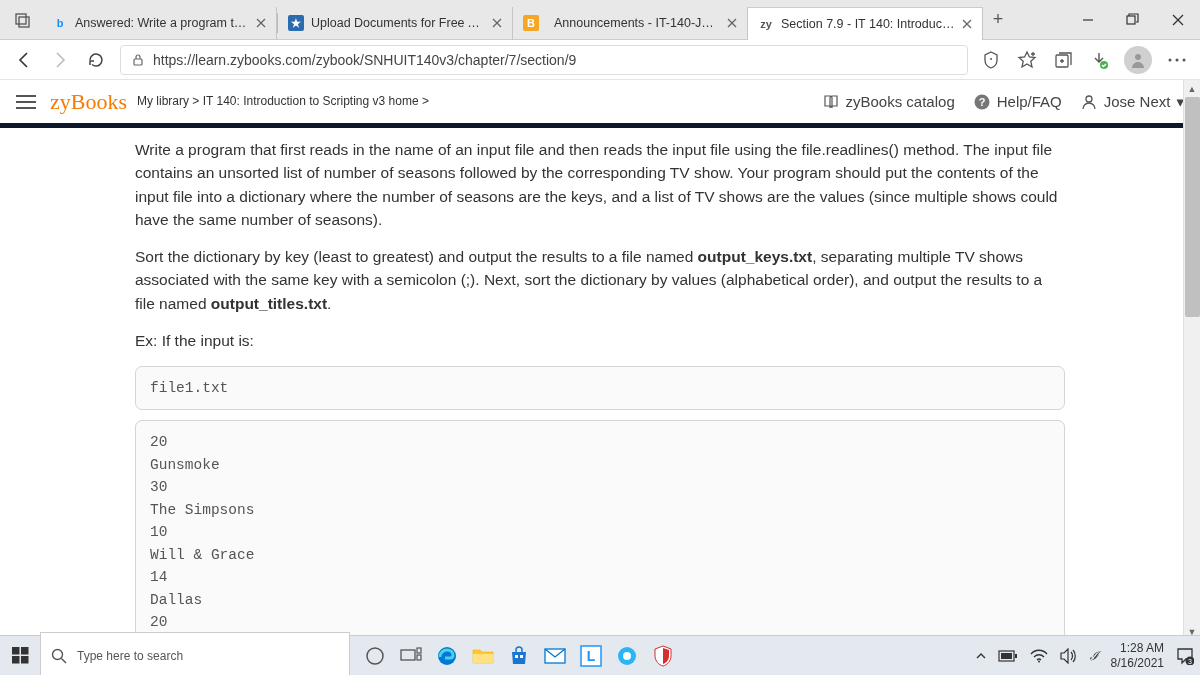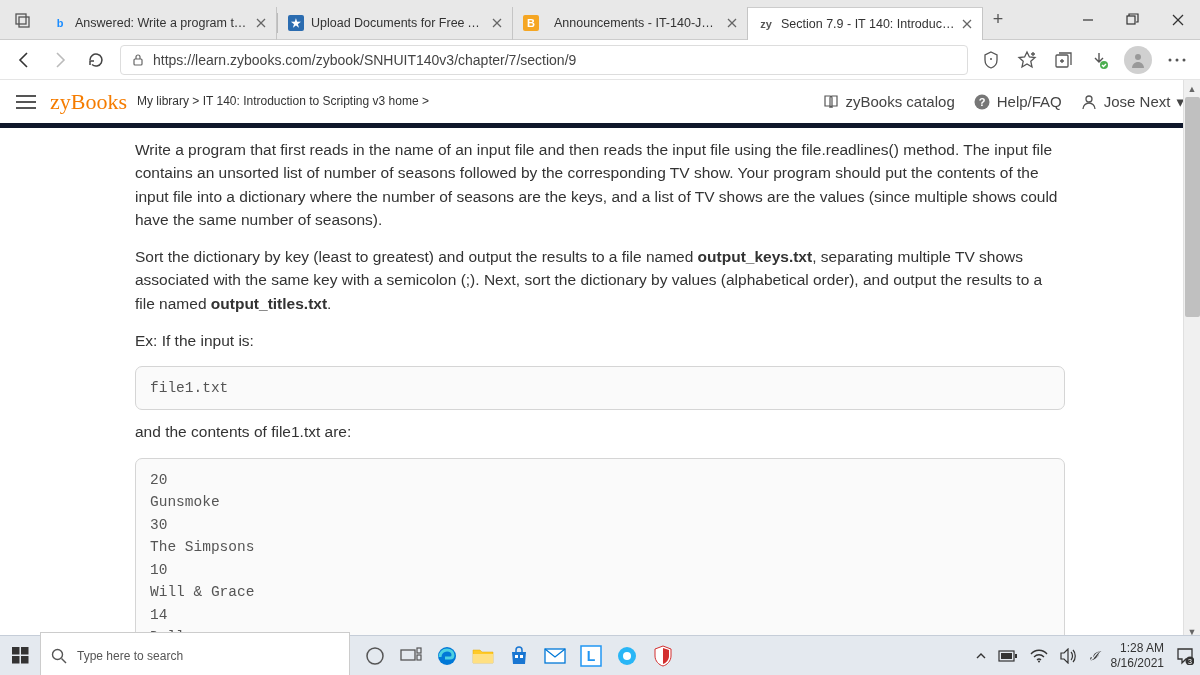--- a/index.html
+++ b/index.html
@@ -232,21 +232,20 @@
     </div>
   </div>
 
   <div class="content">
     <p>Write a program that first reads in the name of an input file and then reads the input file using the file.readlines() method. The input file contains an unsorted list of number of seasons followed by the corresponding TV show. Your program should put the contents of the input file into a dictionary where the number of seasons are the keys, and a list of TV shows are the values (since multiple shows could have the same number of seasons).</p>
     <p>
       <span>Sort the dictionary by key (least to greatest) and output the results to a file named </span><strong>output_keys.txt</strong><span>, separating multiple TV shows associated with the same key with a semicolon (;). Next, sort the dictionary by values (alphabetical order), and output the results to a file named </span><strong>output_titles.txt</strong><span>.</span>
     </p>
     <p>Ex: If the input is:</p>
     <div class="codebox">file1.txt</div>
-    <p>and the contents of file1.txt are:</p>
     <div class="codebox">20
 Gunsmoke
 30
 The Simpsons
 10
 Will &amp; Grace
 14
 Dallas
 20
 Law &amp; Order

